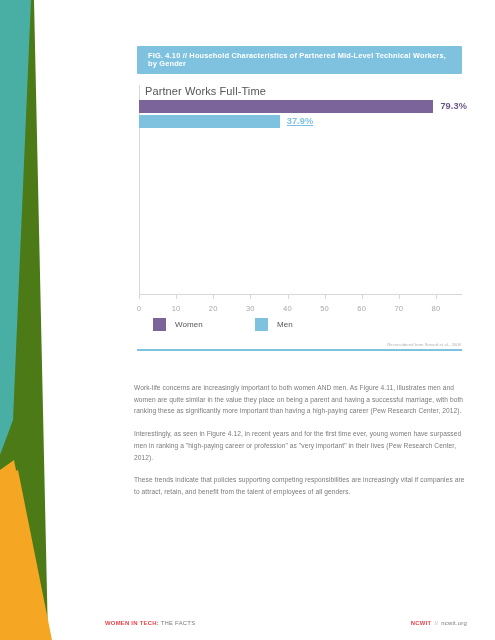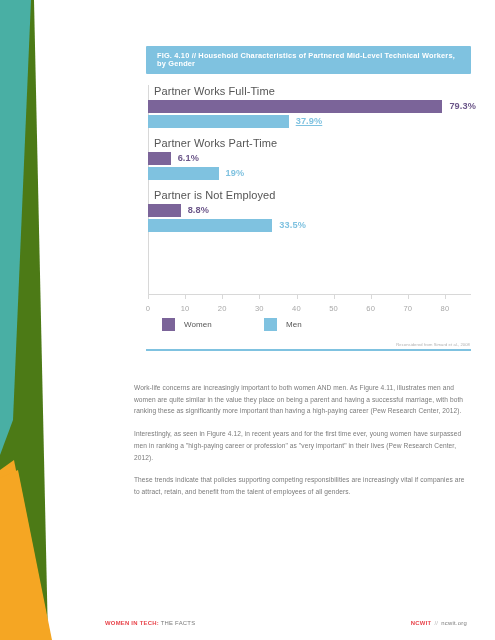--- a/index.html
+++ b/index.html
@@ -29,21 +29,21 @@
     position: absolute;
     left: 0;
     top: 0;
     width: 150px;
     height: 640px;
   }
 
   
   .figure {
     position: absolute;
-    left: 146px;
+    left: 137px;
     top: 46px;
     width: 325px;
   }
   .fig-title {
     background: #7FC2E0;
     color: #ffffff;
     font-size: 7.4px;
     font-weight: bold;
     letter-spacing: .18px;
     padding: 6px 9px 6px 11px;
@@ -275,42 +275,20 @@
         <div class="group-label">Partner Works Full-Time</div>
         <div class="bar-row">
           <div class="bar women" style="width: 294.401px;"></div>
           <div class="bar-value women" style="left: 294.401px;">79.3%</div>
         </div>
         <div class="bar-row">
           <div class="bar men" style="width: 140.704px;"></div>
           <div class="bar-value men" style="left: 140.704px; text-decoration: underline;">37.9%</div>
         </div>
       </div>
-      <div class="group" style="top: 52px;">
-        <div class="group-label">Partner Works Part-Time</div>
-        <div class="bar-row">
-          <div class="bar women" style="width: 22.6462px;"></div>
-          <div class="bar-value women" style="left: 22.6462px;">6.1%</div>
-        </div>
-        <div class="bar-row">
-          <div class="bar men" style="width: 70.5375px;"></div>
-          <div class="bar-value men" style="left: 70.5375px;">19%</div>
-        </div>
-      </div>
-      <div class="group" style="top: 104px;">
-        <div class="group-label">Partner is Not Employed</div>
-        <div class="bar-row">
-          <div class="bar women" style="width: 32.67px;"></div>
-          <div class="bar-value women" style="left: 32.67px;">8.8%</div>
-        </div>
-        <div class="bar-row">
-          <div class="bar men" style="width: 124.369px;"></div>
-          <div class="bar-value men" style="left: 124.369px;">33.5%</div>
-        </div>
-      </div>
     </div>
 
   <div class="legend">
     <div class="legend-item">
       <span class="legend-swatch women"></span>
       <span class="legend-text">Women</span>
     </div>
     <div class="legend-item">
       <span class="legend-swatch men"></span>
       <span class="legend-text">Men</span>

